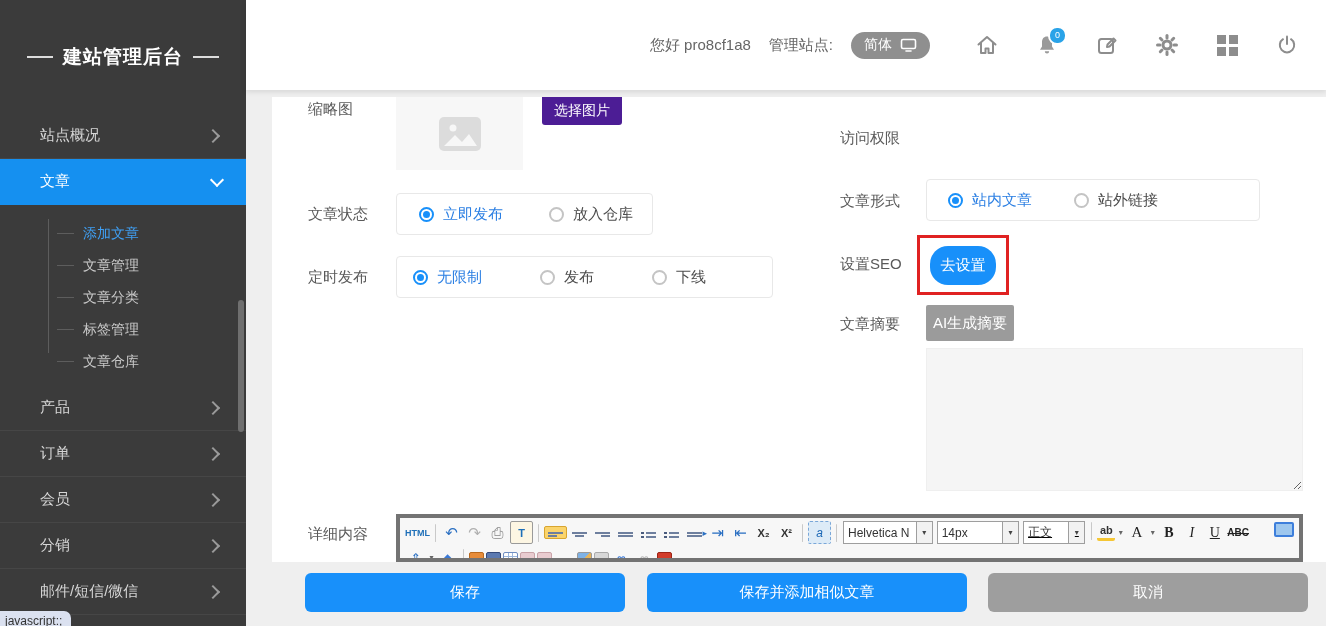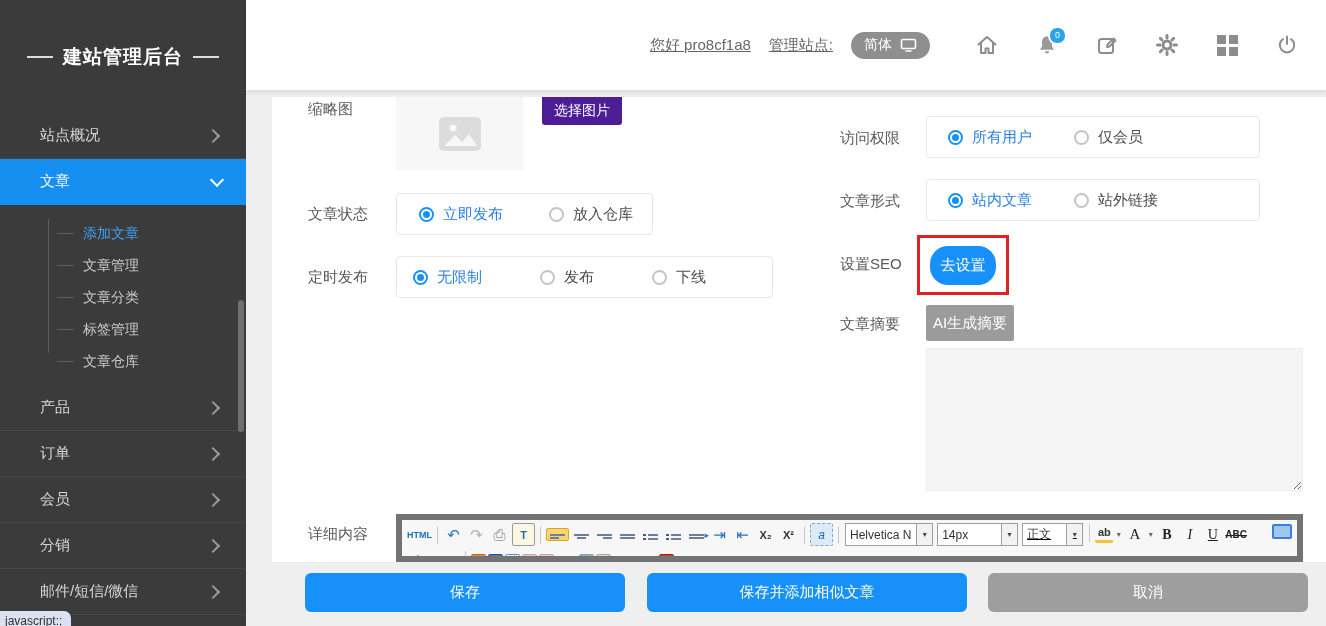--- a/index.html
+++ b/index.html
@@ -24,21 +24,21 @@
   .sb-subitem{position:relative;height:32px;line-height:32px;padding-left:75px;
               font-size:14px;color:#c9c9c9;cursor:pointer;}
   .sb-subitem::before{content:"";position:absolute;left:49px;top:16px;width:17px;height:1px;background:#5d5d5d;}
   .sb-subitem.active{color:#3fa0f5;}
   .sb-scroll{position:absolute;left:238px;top:300px;width:6px;height:132px;background:#6f6f6f;border-radius:3px;}
 
   
   .topbar{position:absolute;left:246px;top:0;width:1080px;height:90px;background:#fff;
           box-shadow:0 2px 5px rgba(0,0,0,.10);display:flex;align-items:center;
           justify-content:flex-end;padding-right:26px;box-sizing:border-box;gap:18px;z-index:3;}
-  .greet,.mslabel{font-size:15px;color:#666;text-decoration:underline;}
+  .greet,.mslabel{font-size:15px;color:#666;}
   .pill{display:flex;align-items:center;gap:8px;background:#8f8f8f;color:#fff;border-radius:15px;
         height:27px;padding:0 13px;font-size:14px;cursor:pointer;margin-right:10px;}
   .hicon{width:26px;height:26px;display:flex;align-items:center;justify-content:center;
          position:relative;cursor:pointer;margin-left:16px;}
   .badge{position:absolute;top:-6px;right:-7px;min-width:11px;height:15px;padding:0 2px;border-radius:9px;
          background:#2aa3e8;border:2px solid #fff;color:#fff;font-size:9px;line-height:15px;text-align:center;}
   .gridicon{width:21px;height:21px;background-image:
      linear-gradient(#8d8d8d,#8d8d8d),linear-gradient(#8d8d8d,#8d8d8d),
      linear-gradient(#8d8d8d,#8d8d8d),linear-gradient(#8d8d8d,#8d8d8d);
      background-size:9px 9px;background-position:0 0,12px 0,0 12px,12px 12px;background-repeat:no-repeat;}
@@ -63,21 +63,21 @@
              display:flex;align-items:center;justify-content:center;}
   .seo-btn{width:66px;height:39px;background:#1890fa;color:#fff;font-size:15px;border:none;
            border-radius:18px;cursor:pointer;}
   .ai-btn{position:absolute;left:926px;top:305px;width:88px;height:36px;background:#9b9b9b;color:#fff;
           font-size:15px;border:none;border-radius:2px;cursor:pointer;}
   .summary{position:absolute;left:926px;top:348px;width:377px;height:143px;box-sizing:border-box;
            background:#f5f5f5;border:1px solid #efefef;resize:both;font-size:14px;padding:6px;}
 
   
   .editor{position:absolute;left:396px;top:514px;width:907px;height:48px;box-sizing:border-box;
-          border:6px solid #737373;background:#f7f7f7;overflow:hidden;padding:2px 4px;}
+          border:4px solid #737373;background:#f7f7f7;overflow:hidden;padding:2px 4px;}
   .tb-row{display:flex;align-items:center;height:25px;white-space:nowrap;}
   .tb{position:relative;display:inline-flex;align-items:center;justify-content:center;
       min-width:21px;height:21px;margin:0 1px;border-radius:2px;font-size:12px;color:#555;cursor:pointer;}
   .tb.sep{min-width:1px;width:1px;height:18px;background:#c9c9c9;margin:0 4px;cursor:default;}
   .tb.spacer{flex:1;cursor:default;}
   .g-html{color:#1e6fb8;font-size:9px;font-weight:bold;letter-spacing:0;}
   .tb.big{font-size:15px;}
   .tb.blue{color:#2a6fc2;}
   .tb.gray{color:#8a8a8a;}
   .tb.lgray{color:#b0b0b0;}
@@ -280,30 +280,20 @@
       <span class="radio"></span>
       <span class="rlabel">发布</span>
     </label>
     <label class="ropt">
       <span class="radio"></span>
       <span class="rlabel">下线</span>
     </label>
   </div>
 
   <span class="flabel" style="left:840px;top:129px;">访问权限</span>
-  <div class="rbox" style="left:926px;top:116px;width:334px;height:42px;padding-left:21px;gap:42px;">
-    <label class="ropt sel">
-      <span class="radio"></span>
-      <span class="rlabel">所有用户</span>
-    </label>
-    <label class="ropt">
-      <span class="radio"></span>
-      <span class="rlabel">仅会员</span>
-    </label>
-  </div>
 
   <span class="flabel" style="left:840px;top:192px;">文章形式</span>
   <div class="rbox" style="left:926px;top:179px;width:334px;height:42px;padding-left:21px;gap:42px;align-items:center;">
     <label class="ropt sel">
       <span class="radio"></span>
       <span class="rlabel">站内文章</span>
     </label>
     <label class="ropt">
       <span class="radio"></span>
       <span class="rlabel">站外链接</span>

